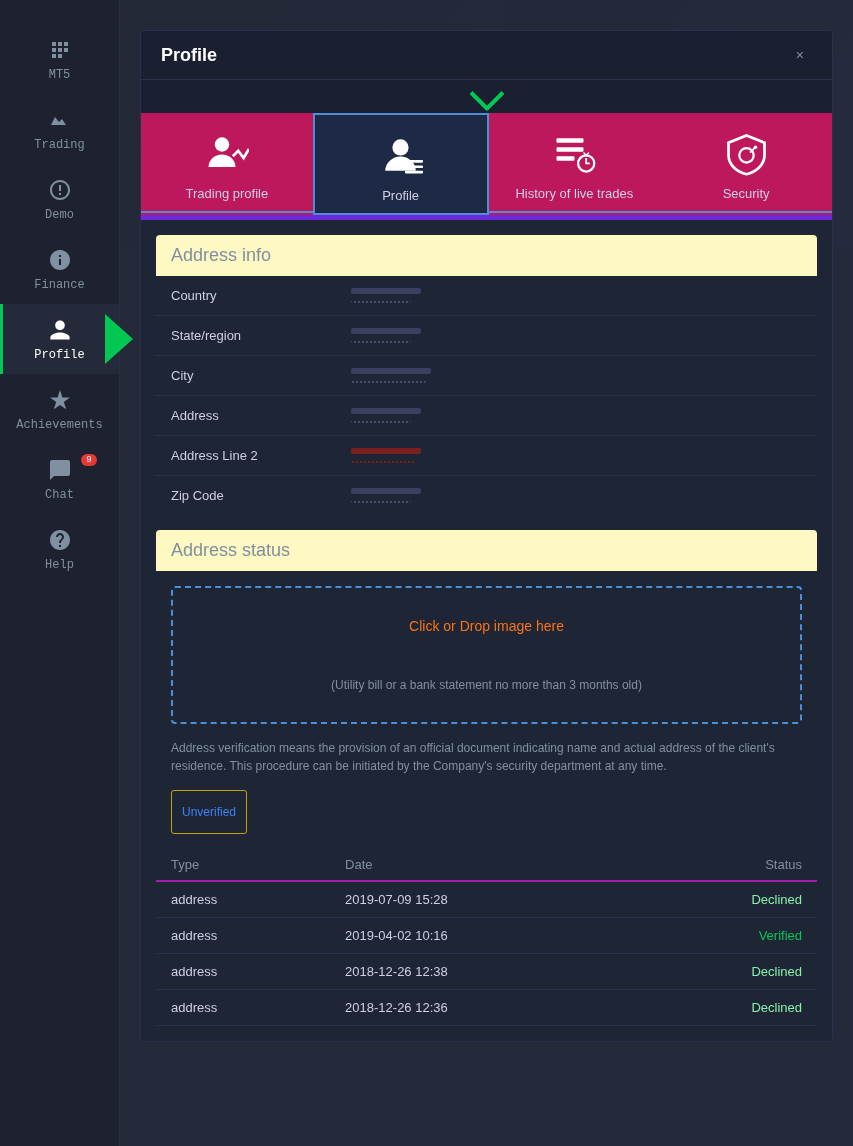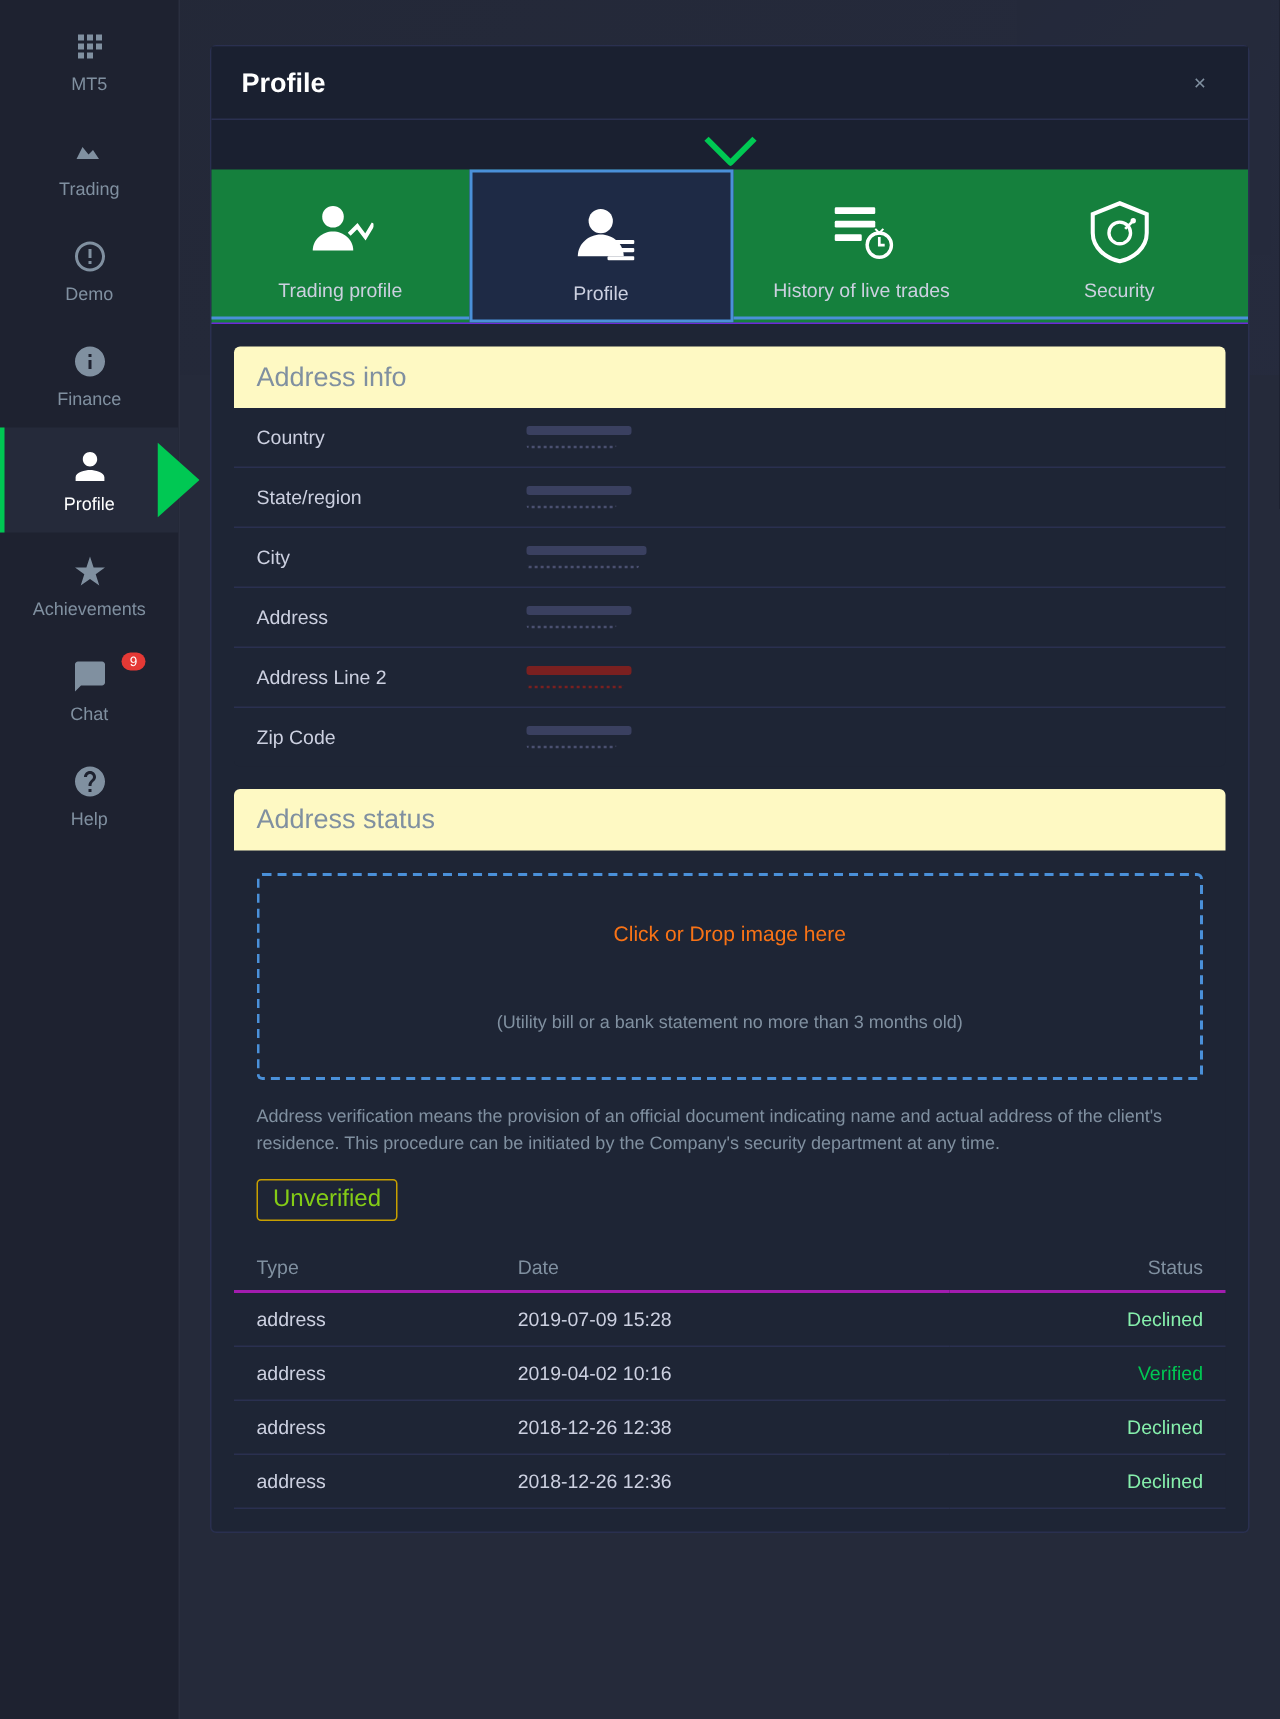--- a/index.html
+++ b/index.html
@@ -12,23 +12,24 @@
       overflow: hidden;
     }
 
     
     .sidebar {
       width: 120px;
       background: #1e2230;
       display: flex;
       flex-direction: column;
       align-items: center;
-      padding: 5px 0;
+      padding: 24px 0;
       flex-shrink: 0;
       border-right: 1px solid #2a2f3f;
+      font-family: Liberation Mono, monospace;
     }
     .sidebar-item {
       display: flex;
       flex-direction: column;
       align-items: center;
       padding: 12px 0;
       width: 100%;
       cursor: pointer;
       color: #8090a0;
       font-size: 12px;
@@ -135,22 +136,22 @@
       background: #1a2030;
     }
     .chevron-down {
       width: 40px;
       height: 25px;
     }
 
     
     .tabs-row {
       display: flex;
-      background: #15803d;
-      border-bottom: 1px solid #6d28d9;
+      background: #be185d;
+      border-bottom: 5px solid #6d28d9;
     }
     .tab-item {
       flex: 1;
       display: flex;
       flex-direction: column;
       align-items: center;
       padding: 15px 10px 10px 10px;
       cursor: pointer;
       color: #8090a0;
       font-size: 13px;
@@ -265,23 +266,23 @@
       padding: 0 15px 15px 15px;
       color: #8090a0;
       font-size: 12px;
       line-height: 1.5;
     }
 
     .unverified-badge {
       display: inline-block;
       margin: 0 15px 15px 15px;
       border: 1px solid #c8a000;
-      color: #84cc16;
-      padding: 4px 10px;
-      font-size: 16px;
+      color: #3b82f6;
+      padding: 14px 10px;
+      font-size: 12px;
       border-radius: 3px;
     }
 
     
     .verif-table {
       width: 100%;
       border-collapse: collapse;
       font-size: 13px;
     }
     .verif-table th {

